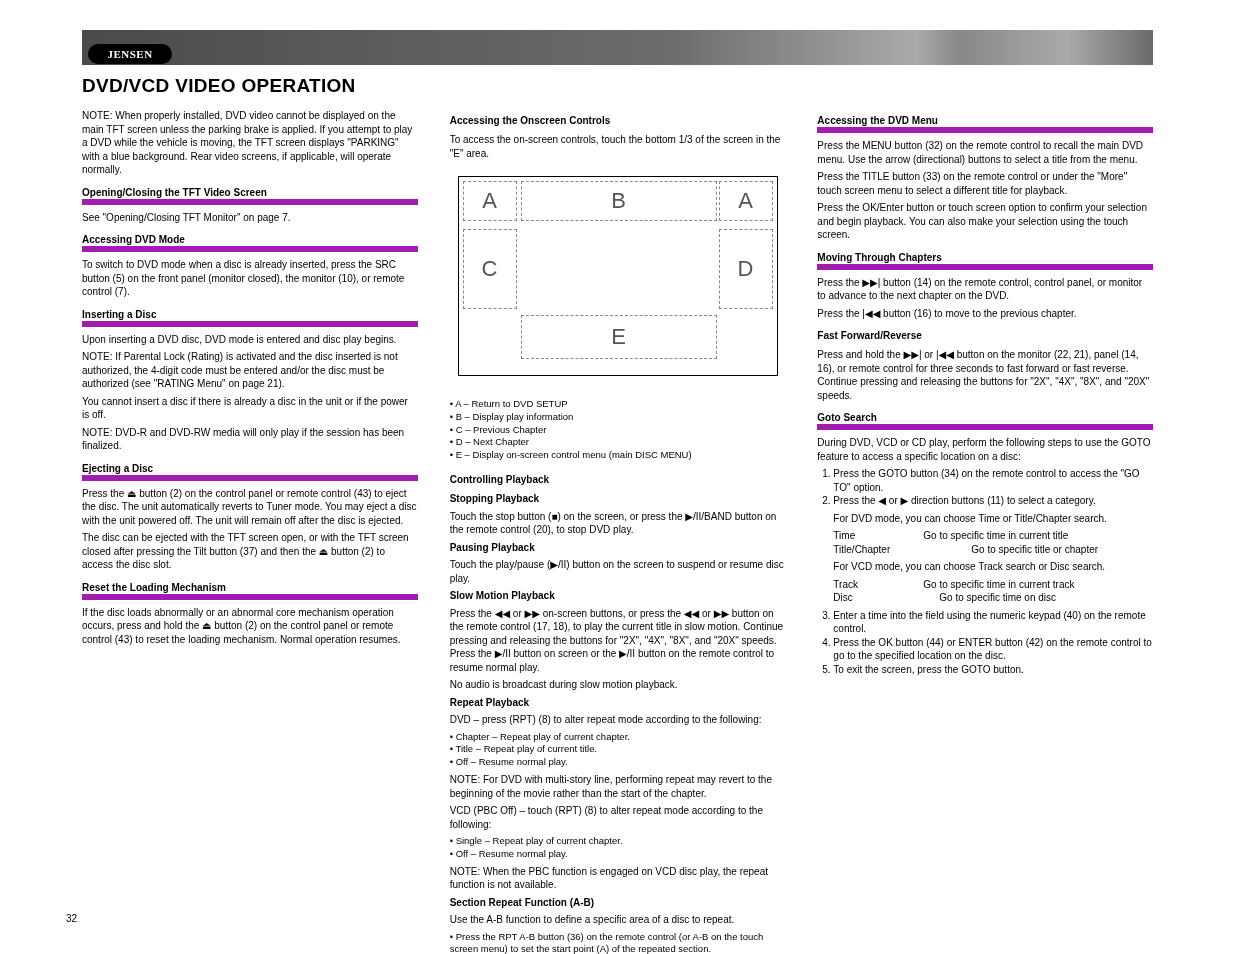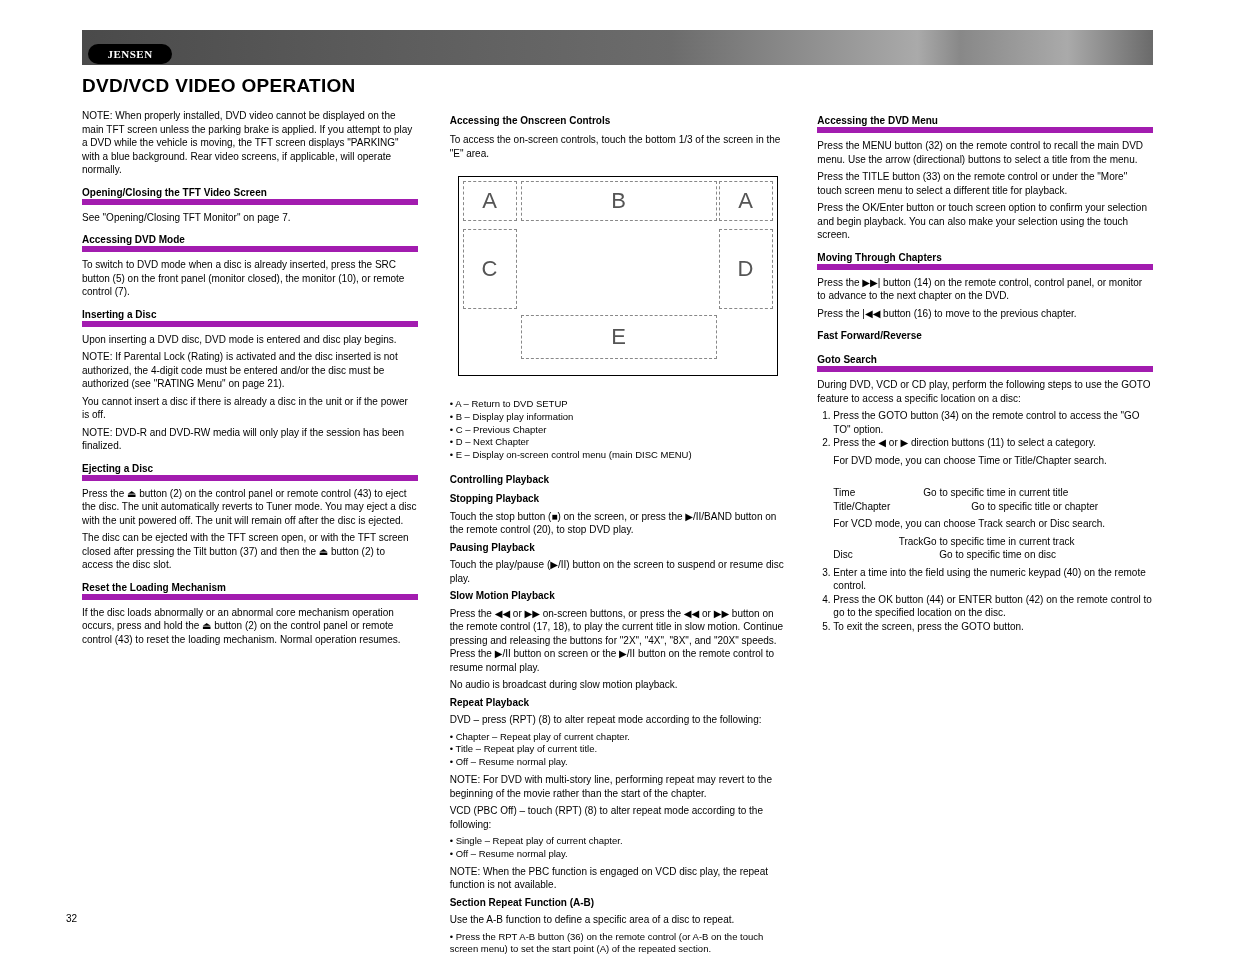--- a/index.html
+++ b/index.html
@@ -203,42 +203,43 @@
       <p class="subhead">Accessing the DVD Menu</p>
       <p class="body">Press the MENU button (32) on the remote control to recall the main DVD menu. Use the arrow (directional) buttons to select a title from the menu.</p>
       <p class="body">Press the TITLE button (33) on the remote control or under the "More" touch screen menu to select a different title for playback.</p>
       <p class="body">Press the OK/Enter button or touch screen option to confirm your selection and begin playback. You can also make your selection using the touch screen.</p>
 
       <p class="subhead">Moving Through Chapters</p>
       <p class="body">Press the ▶▶| button (14) on the remote control, control panel, or monitor to advance to the next chapter on the DVD.</p>
       <p class="body">Press the |◀◀ button (16) to move to the previous chapter.</p>
 
       <p class="subhead noline">Fast Forward/Reverse</p>
+      <p class="body">Press and hold the ▶▶| or |◀◀ button on the monitor (22, 21), panel (14, 16), or remote control for three seconds to fast forward or fast reverse. Continue pressing and releasing the buttons for "2X", "4X", "8X", and "20X" speeds.</p>
 
       <p class="subhead">Goto Search</p>
       <p class="body">During DVD, VCD or CD play, perform the following steps to use the GOTO feature to access a specific location on a disc:</p>
       <ol class="body" style="list-style: decimal; padding-left: 16px;">
         <li>Press the GOTO button (34) on the remote control to access the "GO TO" option.</li>
         <li>Press the ◀ or ▶ direction buttons (11) to select a category.</li>
       </ol>
       <p class="body" style="padding-left:16px;">For DVD mode, you can choose Time or Title/Chapter search.</p>
-      <div class="body" style="padding-left:16px;margin-top:15px;">
+      <div class="body" style="padding-left:16px;">
         <div style="display:flex;">
             <div style="width:90px;">Time</div>
             <div>Go to specific time in current title</div>
           </div>
         <div style="display:flex;gap:48px;">
             <div style="width:90px;">Title/Chapter</div>
             <div>Go to specific title or chapter</div>
           </div>
       </div>
       <p class="body" style="padding-left:16px;">For VCD mode, you can choose Track search or Disc search.</p>
       <div class="body" style="padding-left:16px;">
         <div style="display:flex;">
-            <div style="width:90px;text-align:right;">Track</div>
+            <div style="width:90px;">Track</div>
             <div>Go to specific time in current track</div>
           </div>
         <div style="display:flex;gap:16px;">
             <div style="width:90px;">Disc</div>
             <div>Go to specific time on disc</div>
           </div>
       </div>
       <ol class="body" style="list-style: decimal; padding-left: 16px;" start="3">
         <li>Enter a time into the field using the numeric keypad (40) on the remote control.</li>
         <li>Press the OK button (44) or ENTER button (42) on the remote control to go to the specified location on the disc.</li>

